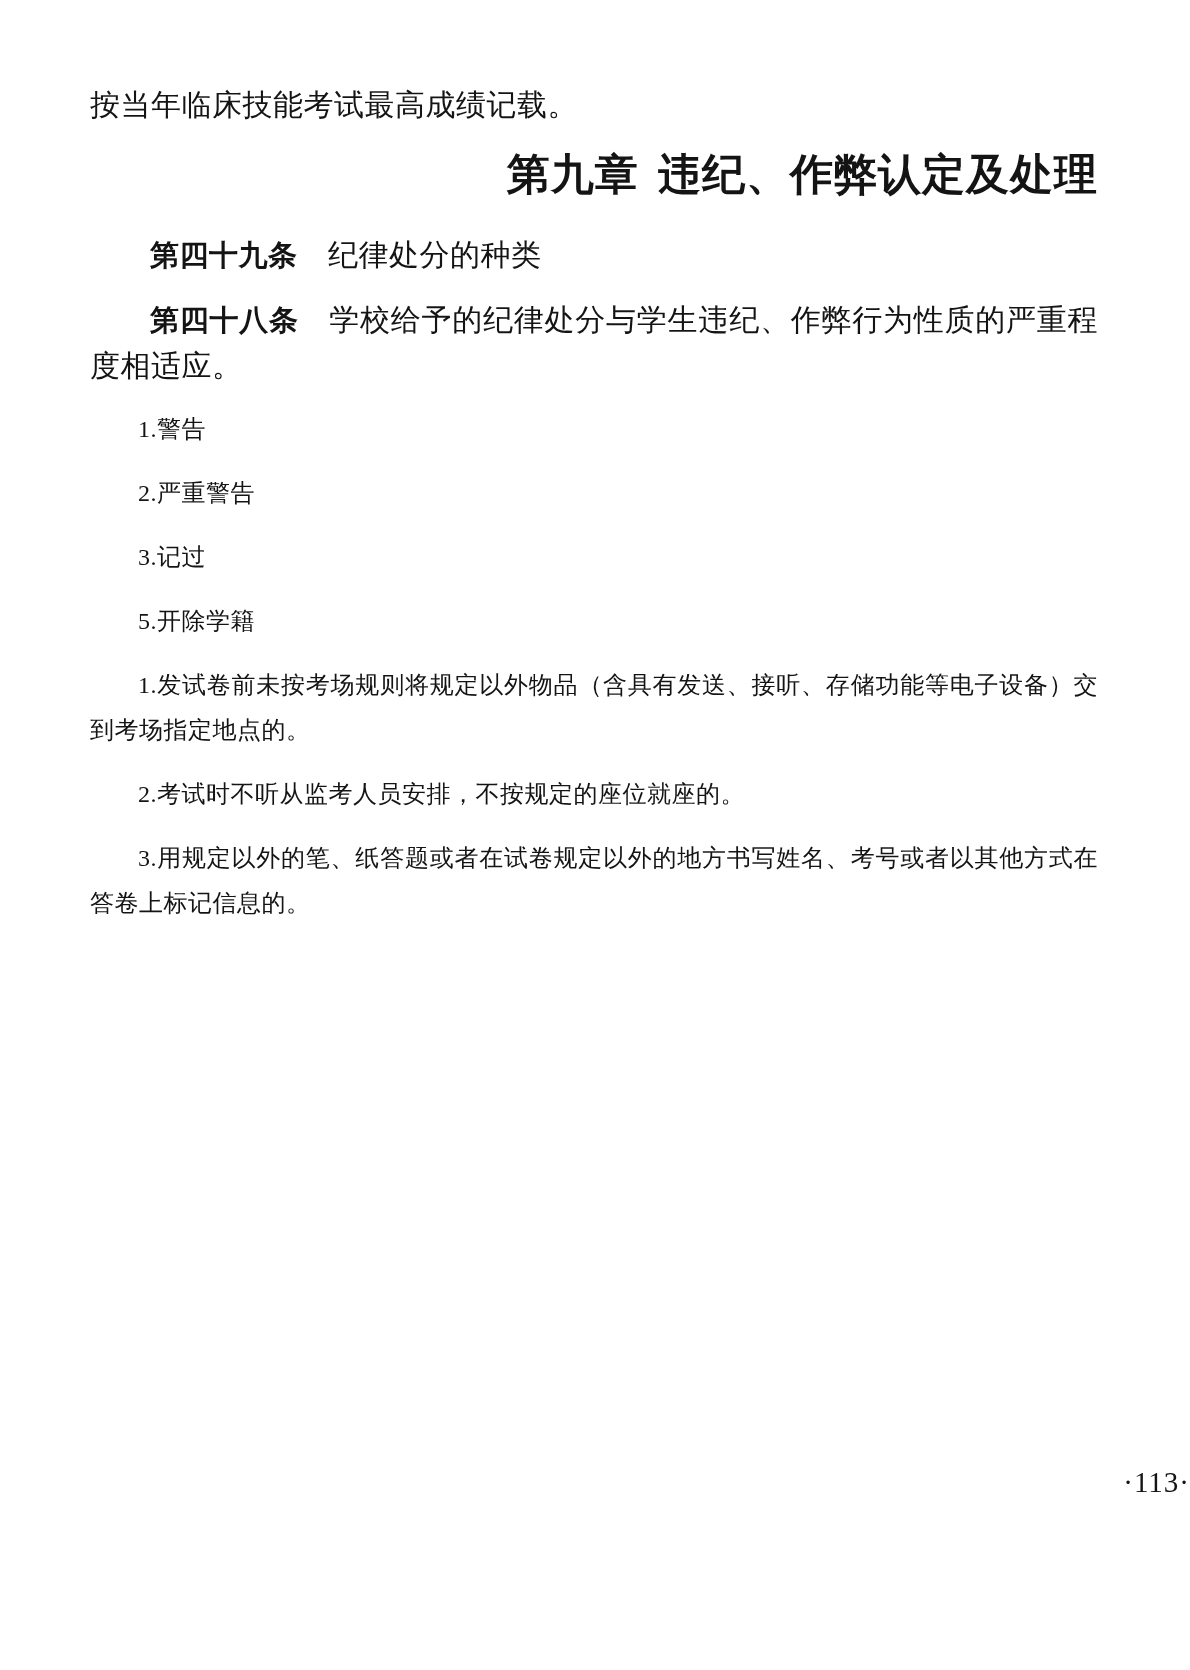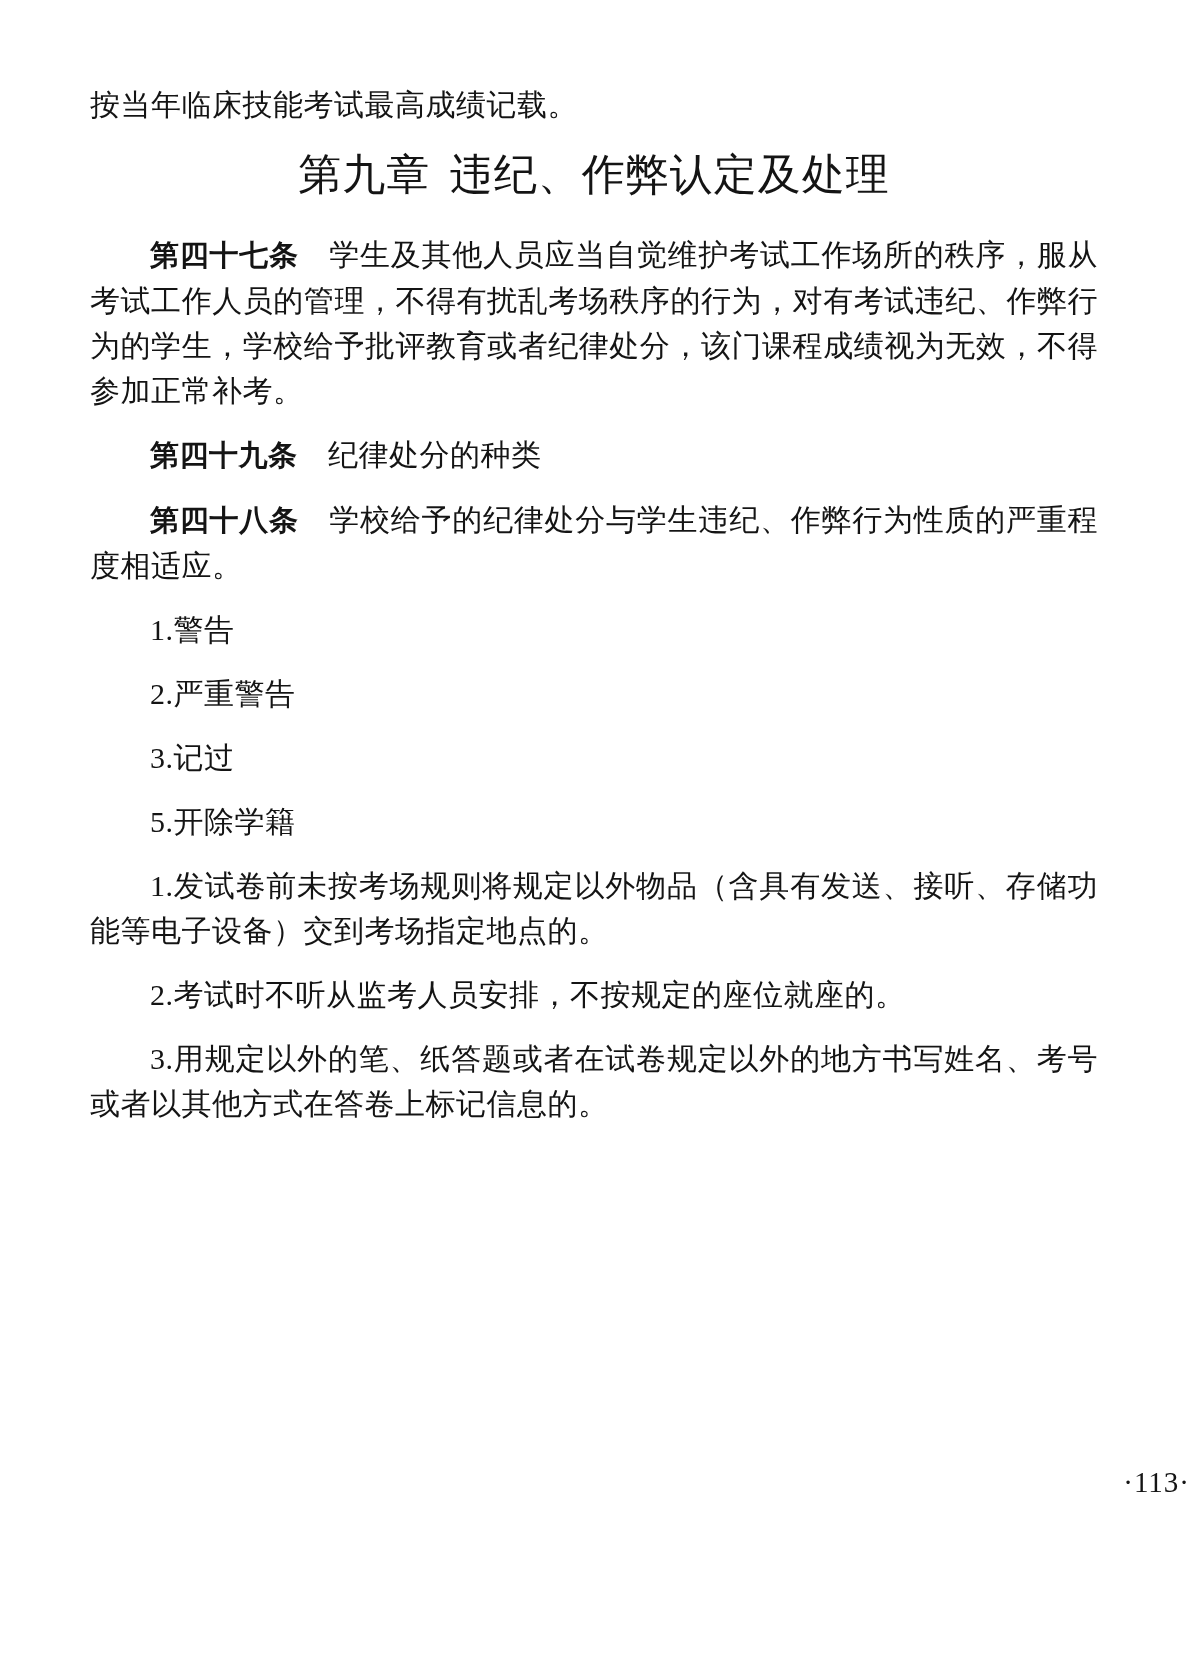--- a/index.html
+++ b/index.html
@@ -24,37 +24,37 @@
     letter-spacing: 0.5px;
     text-align: justify;
     margin: 0 0 19px 0;
   }
   .indent {
     text-indent: 2em;
   }
   .chapter {
     font-size: 43px;
     line-height: 58px;
-    font-weight: normal;
-    text-align: center;
+    font-weight: bold;
+    text-align: right;
     letter-spacing: 1px;
     margin: 14px 0 28px 0;
     font-family: "Liberation Serif", "DejaVu Serif", serif;
   }
   .chapter .chapter-no {
     margin-right: 0.45em;
   }
   .article-label {
     font-weight: bold;
     font-family: "Liberation Sans", "DejaVu Sans", sans-serif;
     font-size: 29px;
     margin-right: 1.05em;
   }
   .list-item {
-    font-size: 30px;
+    font-size: 24px;
     line-height: 45px;
     letter-spacing: 0.5px;
     text-align: justify;
     text-indent: 2em;
     margin: 0 0 19px 0;
   }
   .footer {
     position: absolute;
     left: 0;
     right: 0;
@@ -69,23 +69,20 @@
 <body>
 
 <div class="page">
 
   <p class="para">按当年临床技能考试最高成绩记载。</p>
 
   <h1 class="chapter">
     <span class="chapter-no">第九章</span><span>违纪、作弊认定及处理</span>
   </h1>
 
-  <p class="para indent">
-    <span class="article-label">第四十七条</span><span>学生及其他人员应当自觉维护考试工作场所的秩序，服从考试工作人员的管理，不得有扰乱考场秩序的行为，对有考试违纪、作弊行为的学生，学校给予批评教育或者纪律处分，该门课程成绩视为无效，不得参加正常补考。</span>
-  </p>
 
   <p class="para indent">
     <span class="article-label">第四十九条</span><span>纪律处分的种类</span>
   </p>
 
   <p class="para indent">
     <span class="article-label">第四十八条</span><span>学校给予的纪律处分与学生违纪、作弊行为性质的严重程度相适应。</span>
   </p>
 
   <p class="list-item">1.警告</p>

